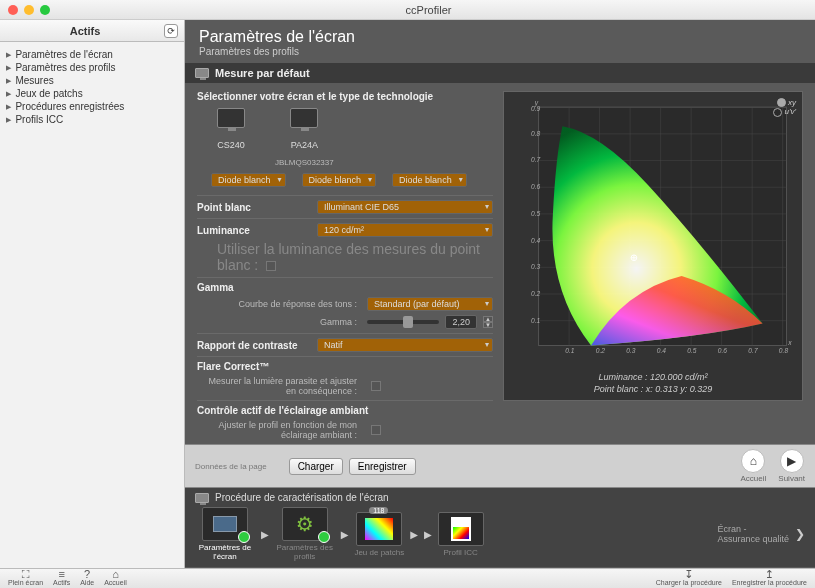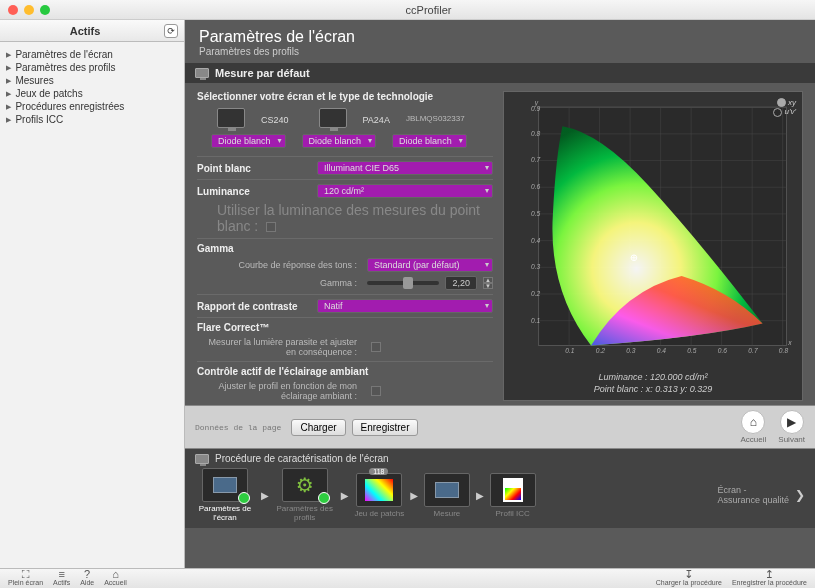--- a/index.html
+++ b/index.html
@@ -30,28 +30,28 @@
   .section-bar { background:#3a3a3a; padding:4px 10px; display:flex; align-items:center; gap:6px; color:#eee; font-size:11px; font-weight:bold; }
   .mon-icon { width:14px; height:10px; background:#888; border:1px solid #aaa; border-radius:1px; display:inline-block; position:relative; }
   .mon-icon::after { content:""; position:absolute; bottom:-3px; left:4px; width:6px; height:2px; background:#888; }
   
   .content { display:flex; padding: 8px 12px 0; gap:10px; }
   .left-col { flex:1; color:#ddd; }
   .right-col { width:300px;font-style:italic; }
   
   .sel-row { font-size:10px; font-weight:bold; color:#eee; margin-bottom:6px; }
   .monitors { display:flex; gap:30px; justify-content:flex-start; padding-left:20px; margin-bottom:6px; }
-  .mon { display:flex; flex-direction:row; align-items:center; gap:16px; cursor:pointer; }
+  .mon { display:flex; flex-direction:column; align-items:center; gap:8px; cursor:pointer; }
   .mon .screen { width:28px; height:20px; background:#333; border:1px solid #888; border-radius:2px; position:relative; }
   .mon .screen::after { content:""; position:absolute; bottom:-4px; left:10px; width:8px; height:3px; background:#888; }
   .mon .name { font-size:9px; color:#ddd; text-align:center; margin-top:4px; }
   .mon .name2 { font-size:8px; color:#bbb; }
   
   .dd-row { display:flex; gap:16px; padding-left:14px; margin:4px 0 8px; }
-  .dd { background:#a21caf; border:1px solid #666; border-radius:2px; padding:1px 14px 1px 6px; font-size:9px; color:#ddd; position:relative; cursor:pointer; min-width:70px; }
+  .dd { background:#a16207; border:1px solid #666; border-radius:2px; padding:1px 14px 1px 6px; font-size:9px; color:#ddd; position:relative; cursor:pointer; min-width:70px; }
   .dd::after { content:"▾"; position:absolute; right:3px; top:1px; font-size:8px; color:#ccc; }
   .dd.wide { flex:1; min-width:0; }
   
   .field { display:flex; align-items:center; gap:10px; margin:4px 0; }
   .field .flabel { width:110px; text-align:left; font-size:10px; color:#eee; font-weight:bold; }
   .field .flabel.sub { font-weight:normal; text-align:right; font-size:9px; color:#bbb; width:160px; }
   .field .finput { flex:1; }
   .divider { border-top:1px solid #6a6a6a; margin:4px 0; }
   
   .checkbox-line { font-size:14px; color:#888; padding-left: 20px; }
@@ -70,21 +70,21 @@
   .gamut-toggle { position:absolute; top:6px; right:6px; font-size:8px; color:#ccc; text-align:right; }
   .gamut-toggle .circ { display:inline-block; width:9px; height:9px; border:1px solid #aaa; border-radius:50%; margin-right:2px; vertical-align:middle; }
   .gamut-toggle .circ.sel { background:#aaa; }
   
   .midbar { background:#d0d0d0; display:flex; align-items:center; padding:4px 10px; gap:6px; border-top:1px solid #888; border-bottom:1px solid #888; }
   .midbar .spacer { flex:1; }
   .btn { background:linear-gradient(#fafafa,#ddd); border:1px solid #999; border-radius:3px; padding:2px 8px; font-size:10px; cursor:pointer; }
   .circ-btn { width:24px; height:24px; border:1px solid #bbb; border-radius:50%; background:#fff; display:flex; align-items:center; justify-content:center; cursor:pointer; font-size:12px; }
   .circ-lbl { font-size:8px; color:#666; text-align:center; }
   .circ-wrap { display:flex; flex-direction:column; align-items:center; gap:1px; margin-left:6px; }
-  .pagedata-lbl { font-size:8px; color:#777; margin-right:4px;font-family:Liberation Mono, monospace; }
+  .pagedata-lbl { font-size:8px; color:#777; margin-right:16px; }
   
   .workflow { background:#434343; padding:4px 10px 6px; }
   .workflow-hdr { display:flex; align-items:center; gap:6px; color:#ddd; font-size:10px; margin-bottom:4px; }
   .steps { display:flex; align-items:center; gap:6px; }
   .step { display:flex; flex-direction:column; align-items:center; gap:2px; cursor:pointer; }
   .step .thumb { width:46px; height:34px; background:#2a2a2a; border:1px solid #666; border-radius:2px; position:relative; display:flex; align-items:center; justify-content:center; }
   .step .slabel { font-size:8px; color:#888; text-align:center; max-width:60px; }
   .step.active .slabel { color:#fff; }
   .check { position:absolute; bottom:-3px; right:-3px; width:12px; height:12px; background:#2ecc40; border-radius:50%; border:1px solid #fff; }
   .arrow { color:#ccc; font-size:10px; }
@@ -334,26 +334,20 @@
           </div>
           <div class="arrow">▶</div>
           <div class="step">
             <div class="thumb">
               <div style="width:28px;height:22px;background:linear-gradient(45deg,#f0f,#0ff,#ff0,#f00);"></div>
               <div class="badge">118</div>
             </div>
             <div class="slabel">Jeu de patchs</div>
           </div>
           <div class="arrow">▶</div>
-          <div class="step">
-            <div class="thumb">
-              <div style="width:24px;height:16px;background:#4a6a8a;border:1px solid #89a;"></div>
-            </div>
-            <div class="slabel">Mesure</div>
-          </div>
           <div class="arrow">▶</div>
           <div class="step">
             <div class="thumb">
               <div style="width:20px;height:24px;background:#fff;position:relative;">
                 <div style="position:absolute;bottom:2px;left:2px;width:16px;height:12px;background:linear-gradient(135deg,#0f0,#ff0,#f00,#00f);"></div>
               </div>
             </div>
             <div class="slabel">Profil ICC</div>
           </div>
           <div class="step-extra">

